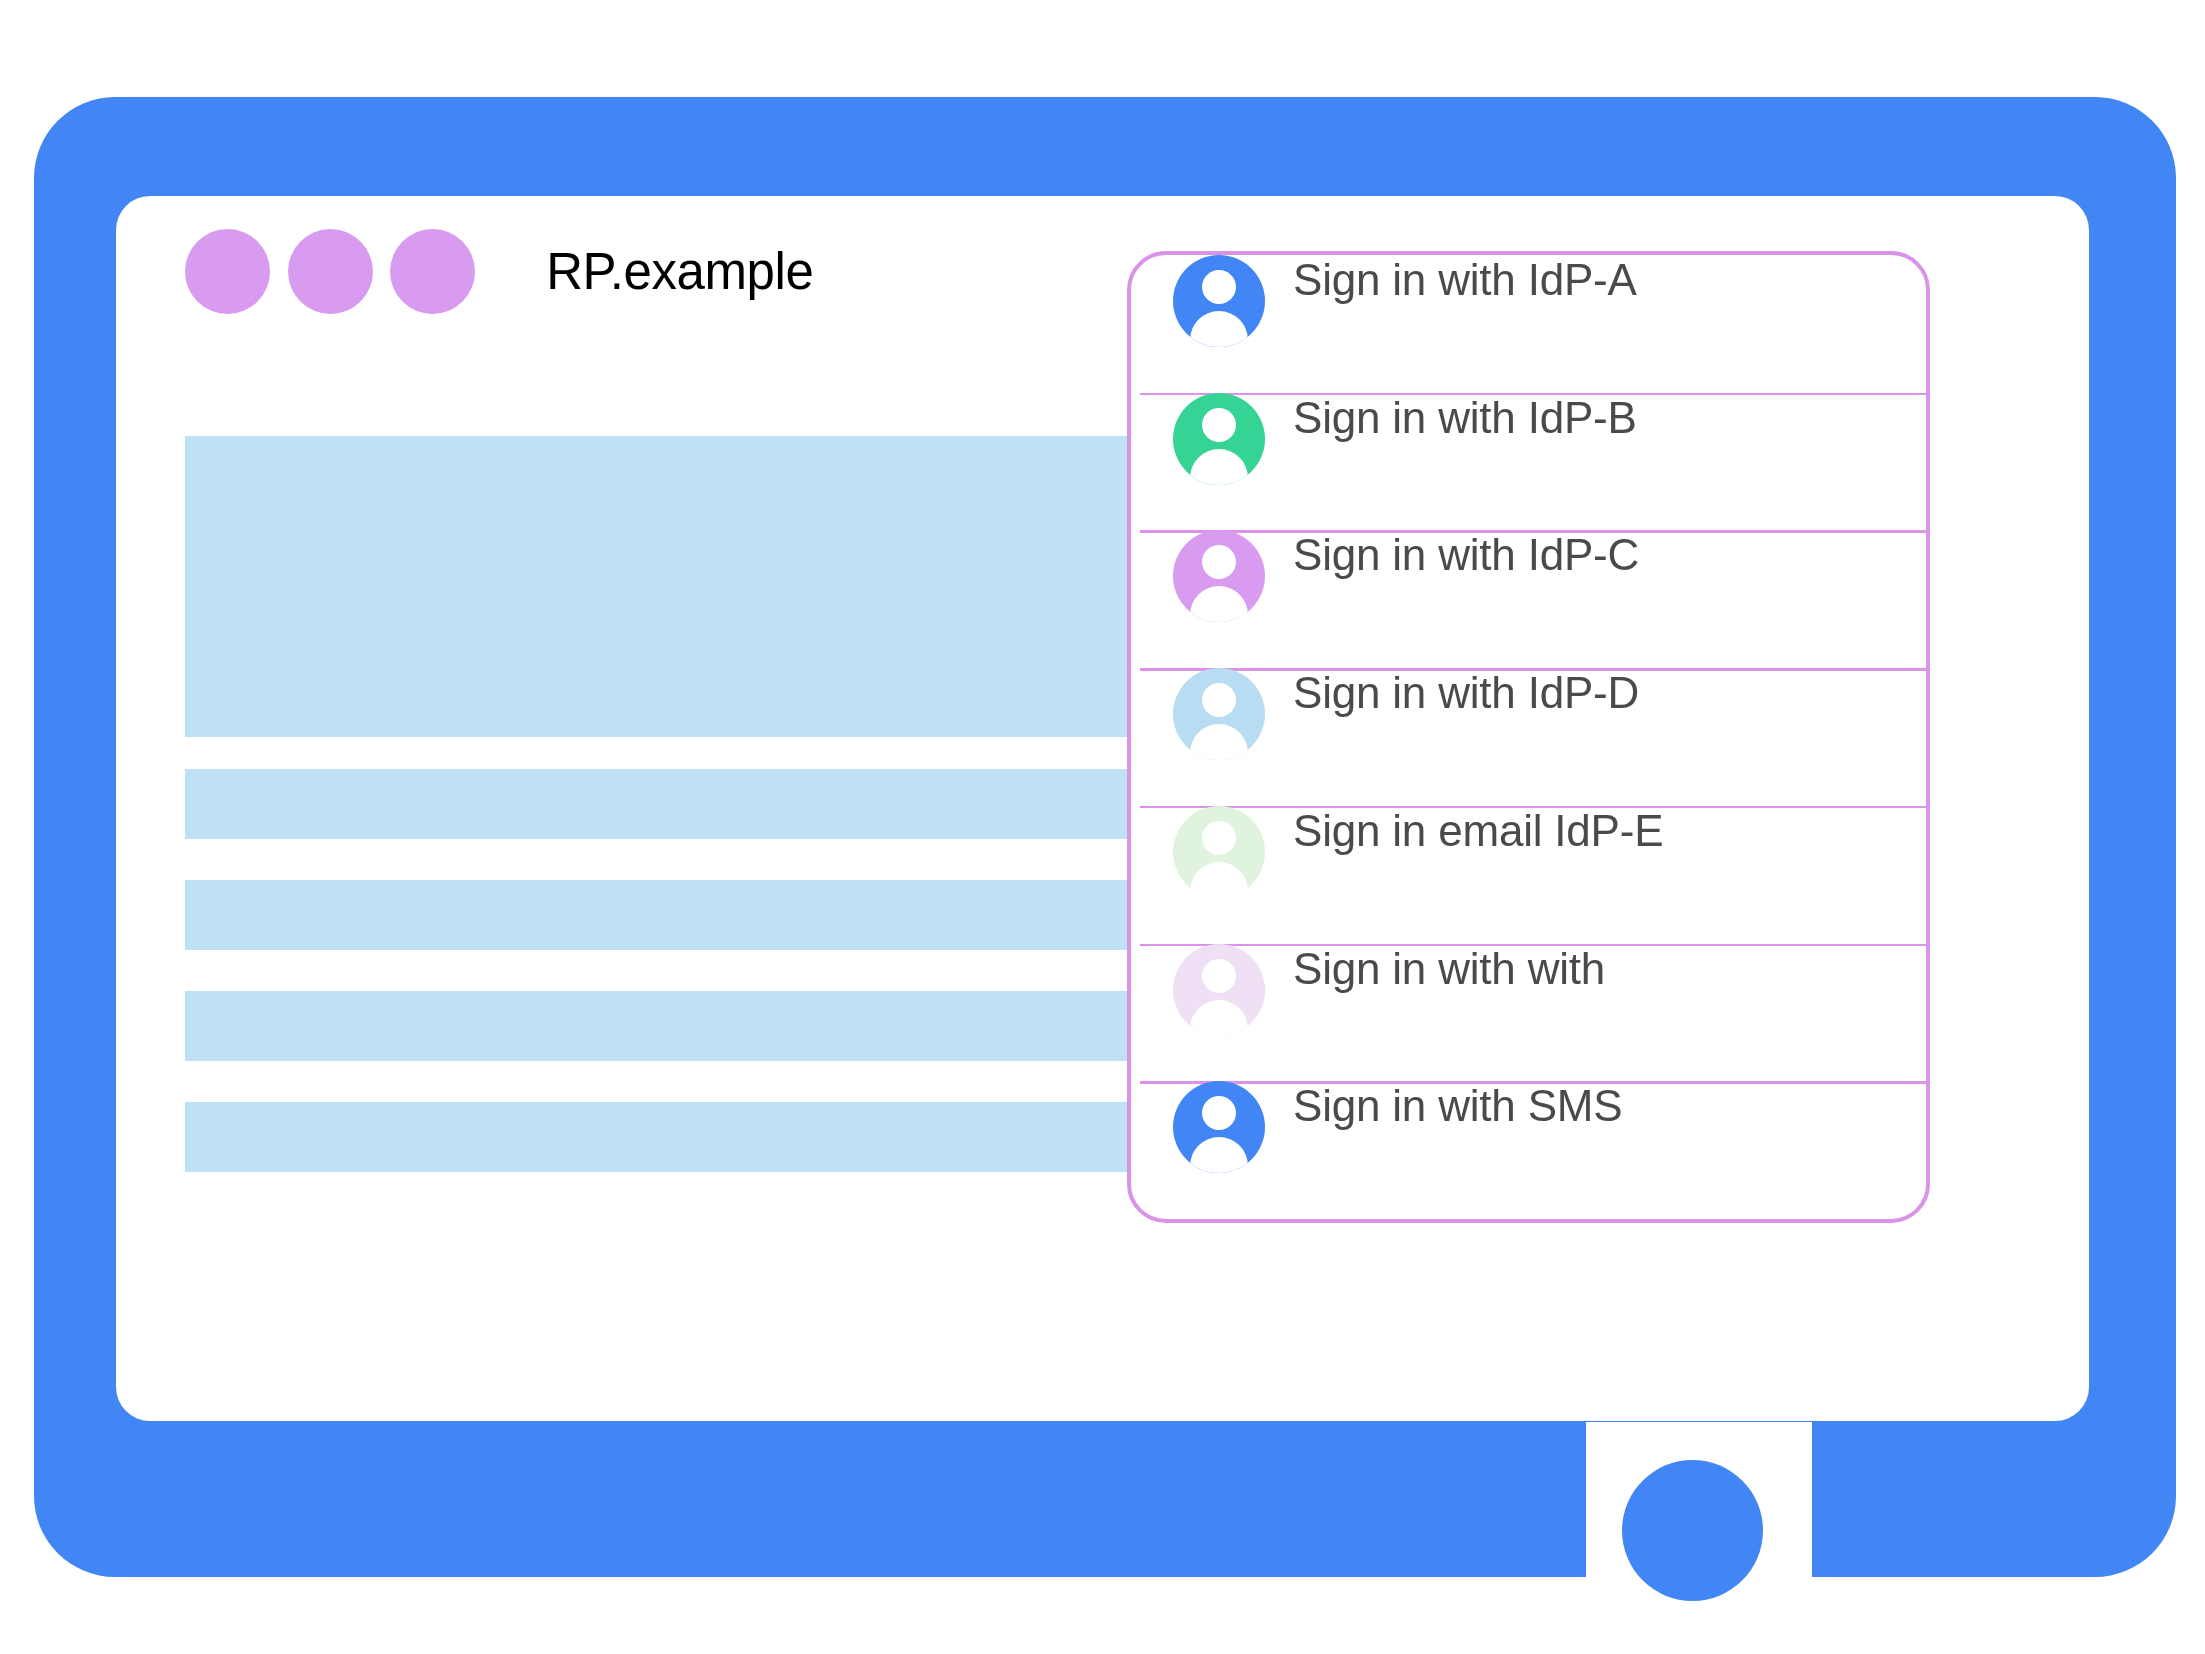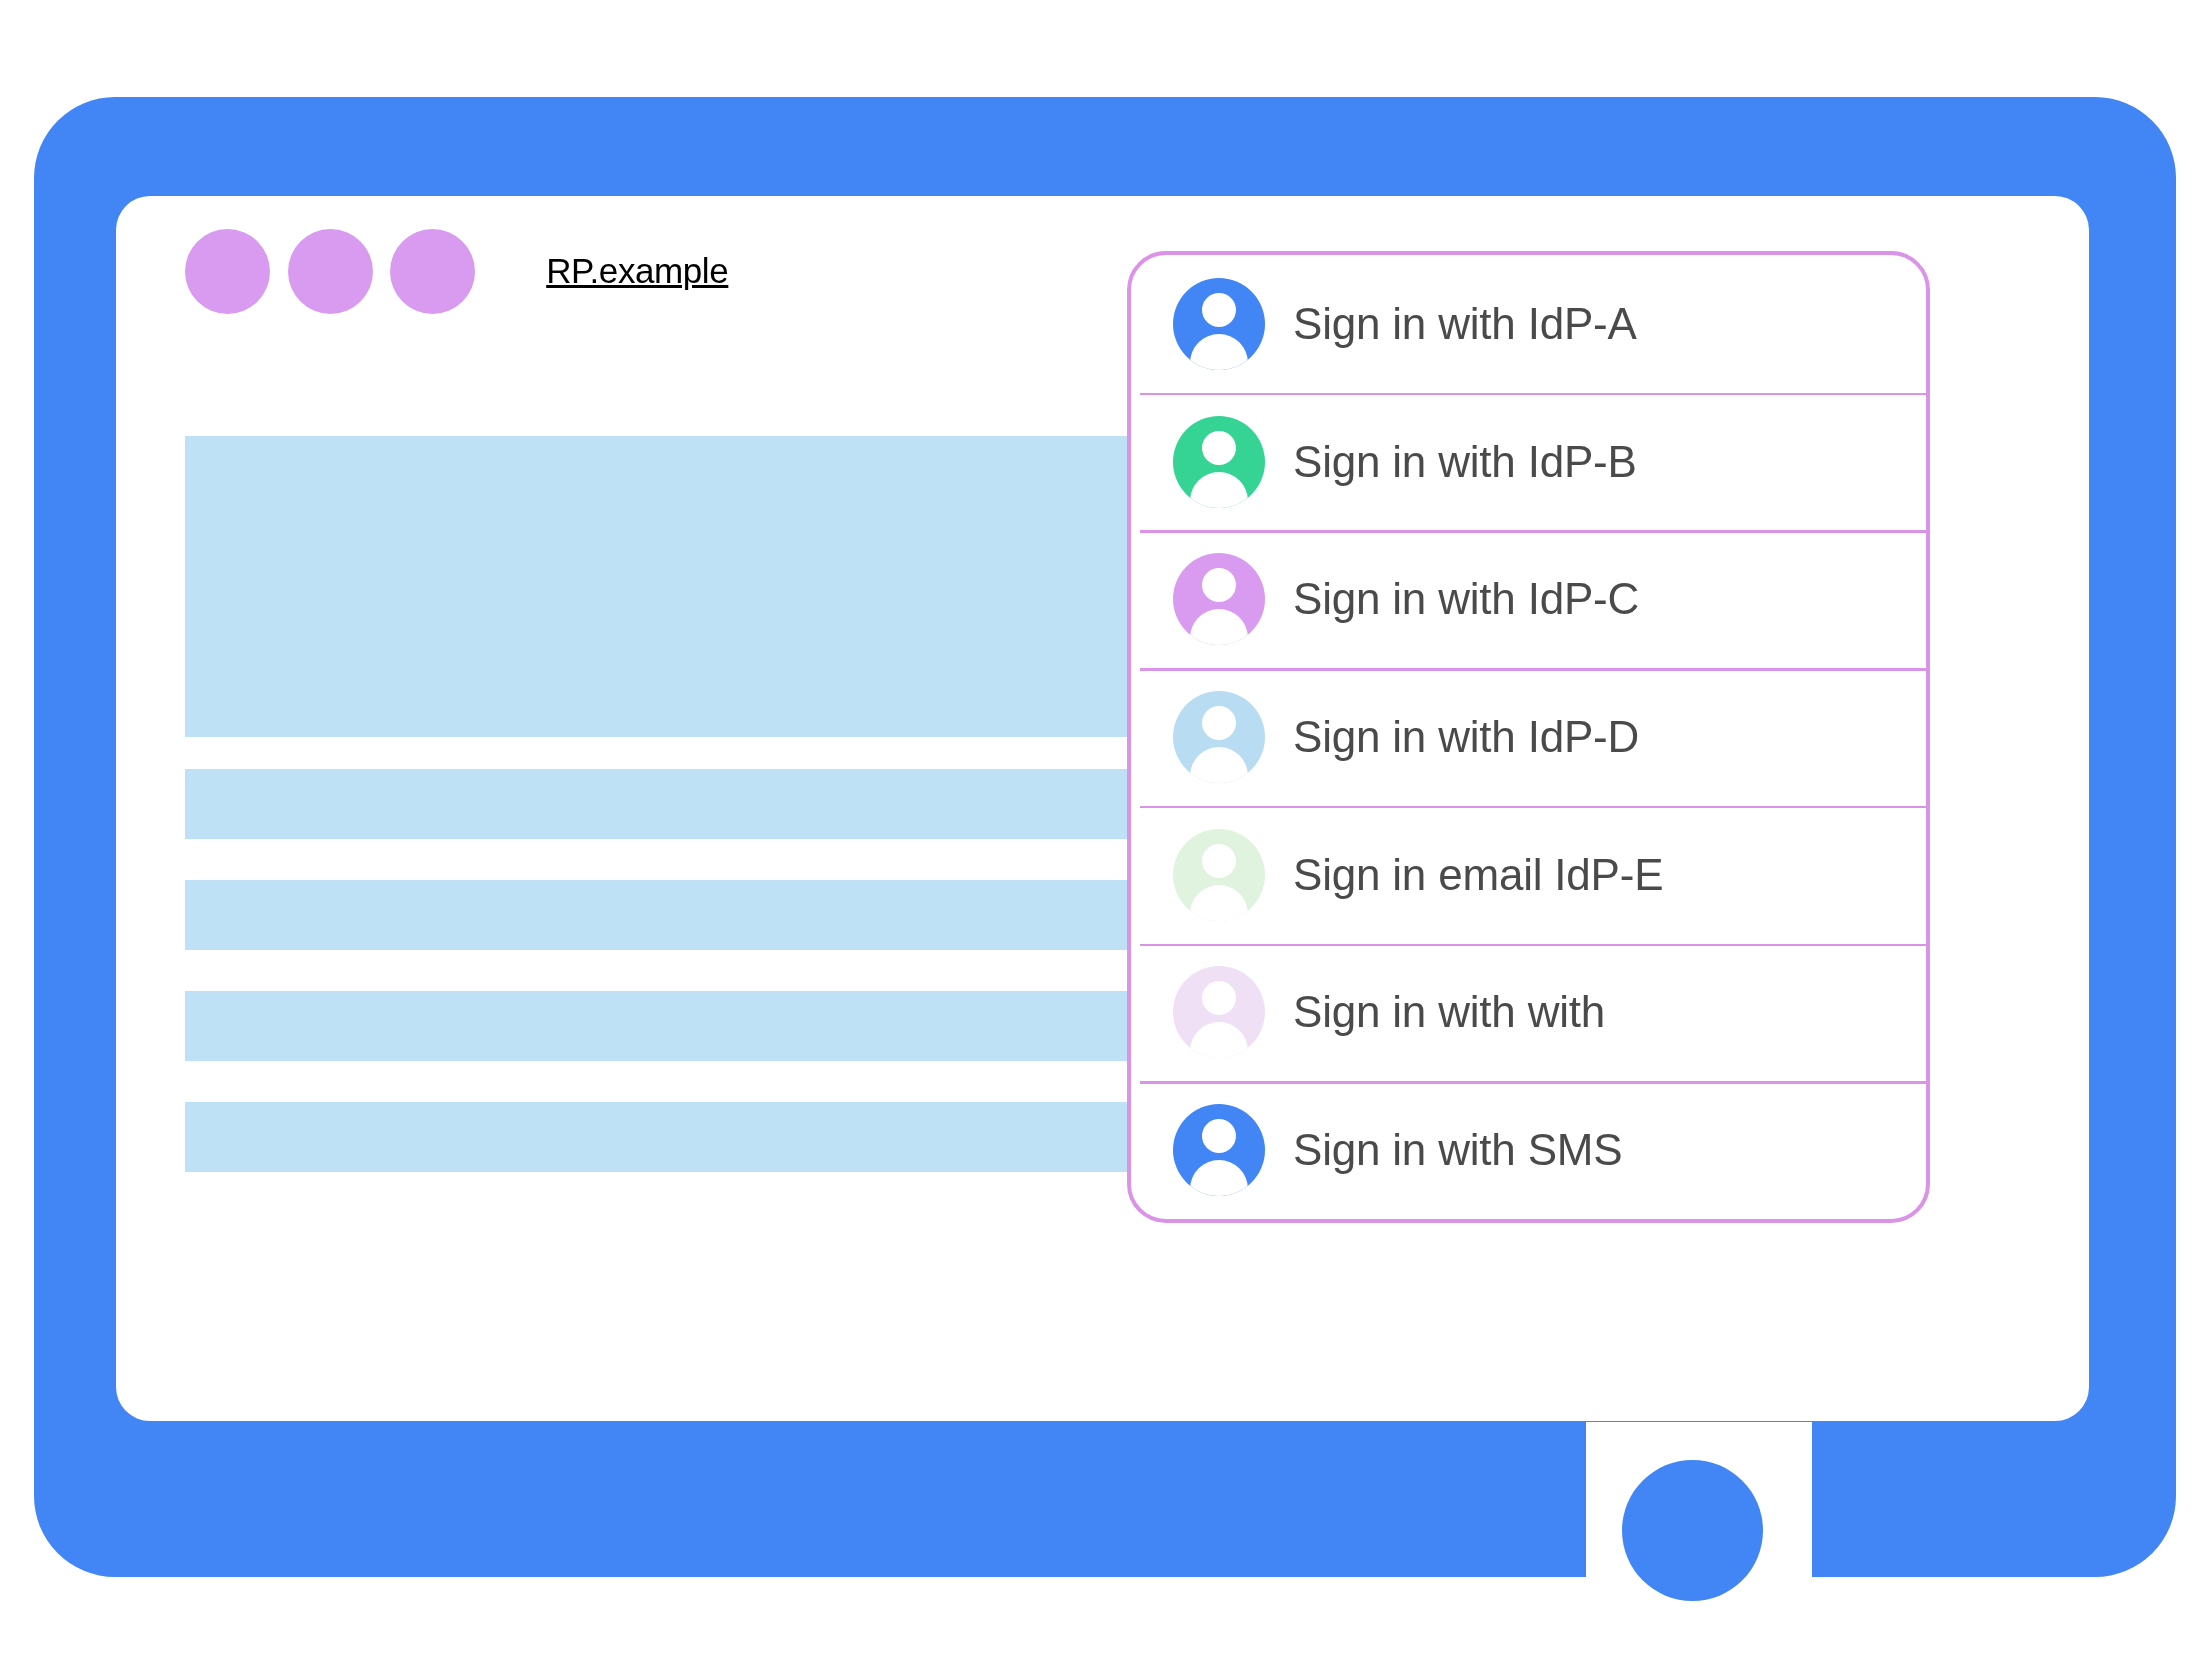--- a/index.html
+++ b/index.html
@@ -76,25 +76,24 @@
     height: 85px;
     border-radius: 50%;
     background: #D89BF0;
     flex: 0 0 auto;
   }
   #dot-1 { margin-left: 69px; }
   #dot-2 { margin-left: 17.6px; }
   #dot-3 { margin-left: 17.6px; }
   #site-title {
     margin-left: 71px;
-    font-size: 35px;
+    font-size: 51px;
     color: #000000;
     letter-spacing: -0.4px;
     white-space: nowrap;
-    text-decoration: underline;
   }
 
   
   #content-placeholders {
     position: absolute;
     left: 69px;
     top: 240px;
     width: 1035px;
   }
   .placeholder-block {
@@ -121,21 +120,20 @@
   }
   #account-list {
     width: 100%;
     height: 100%;
     display: flex;
     flex-direction: column;
   }
   .account-row {
     flex: 1 1 0;
     display: flex;
-    align-items: center;
     padding-left: 42px;
     box-sizing: border-box;
     position: relative;
     background: transparent;
   }
   .account-row + .account-row::before {
     content: "";
     position: absolute;
     left: 8.8px;
     right: 0;

